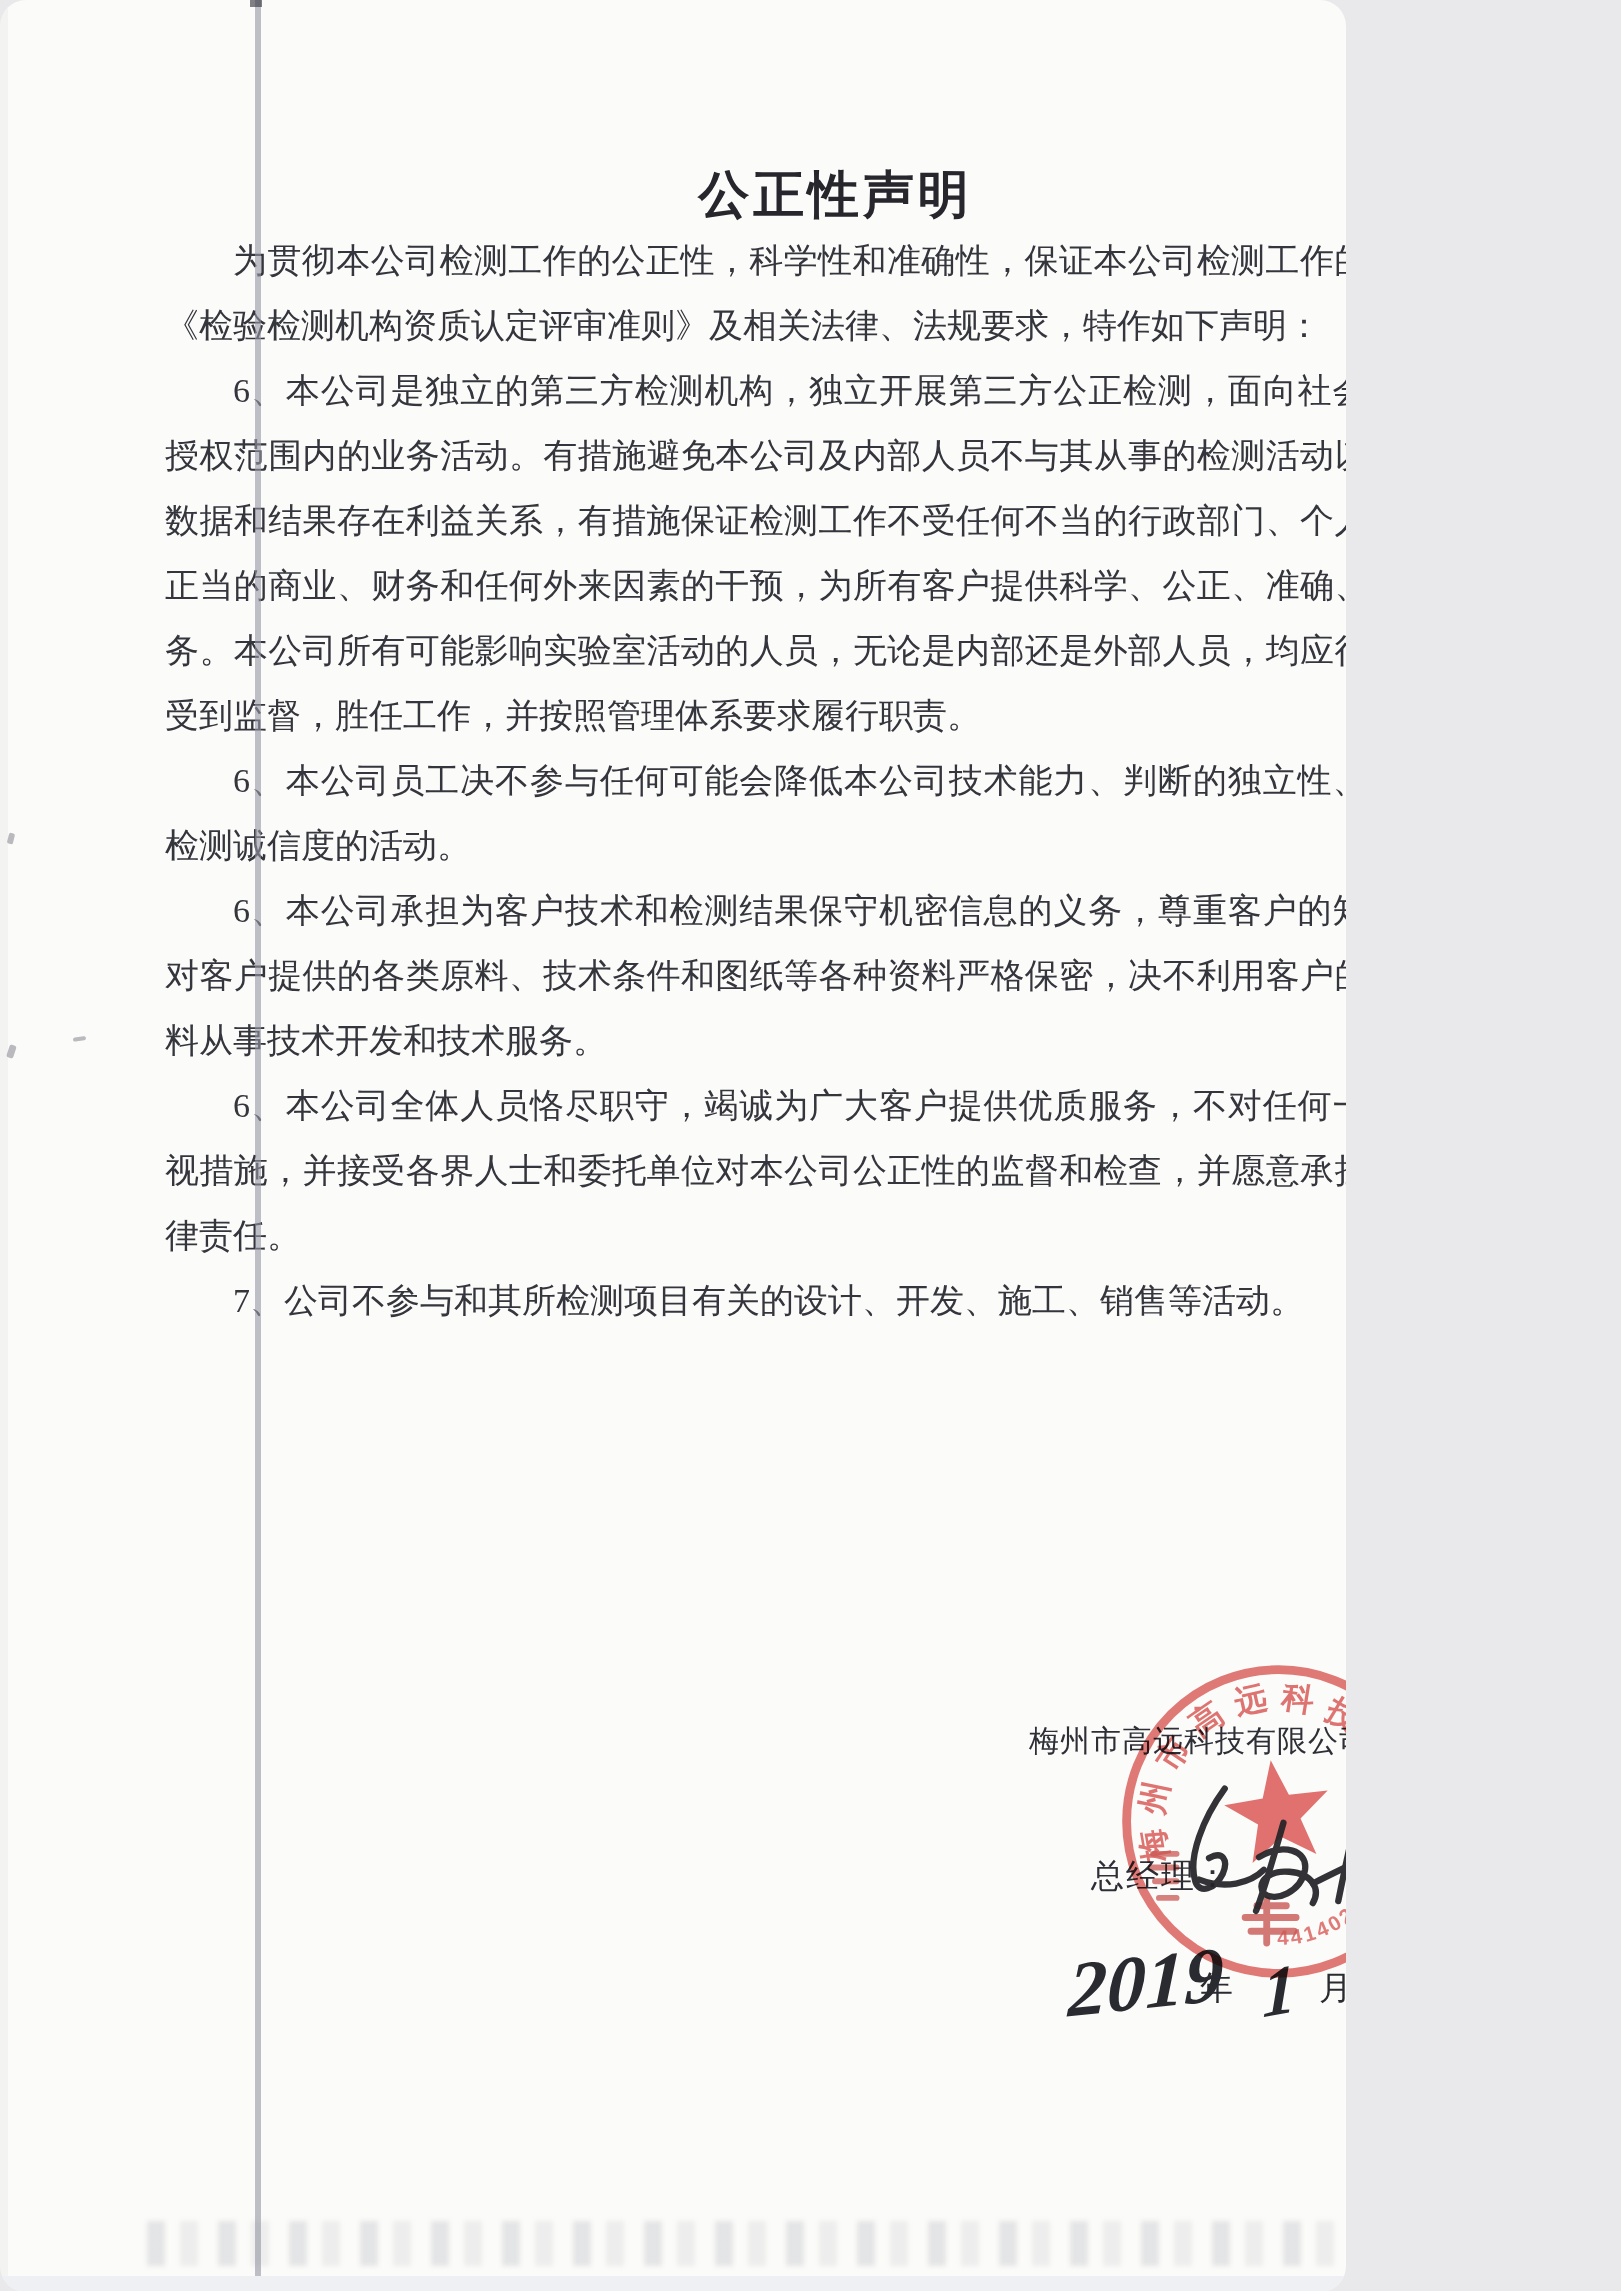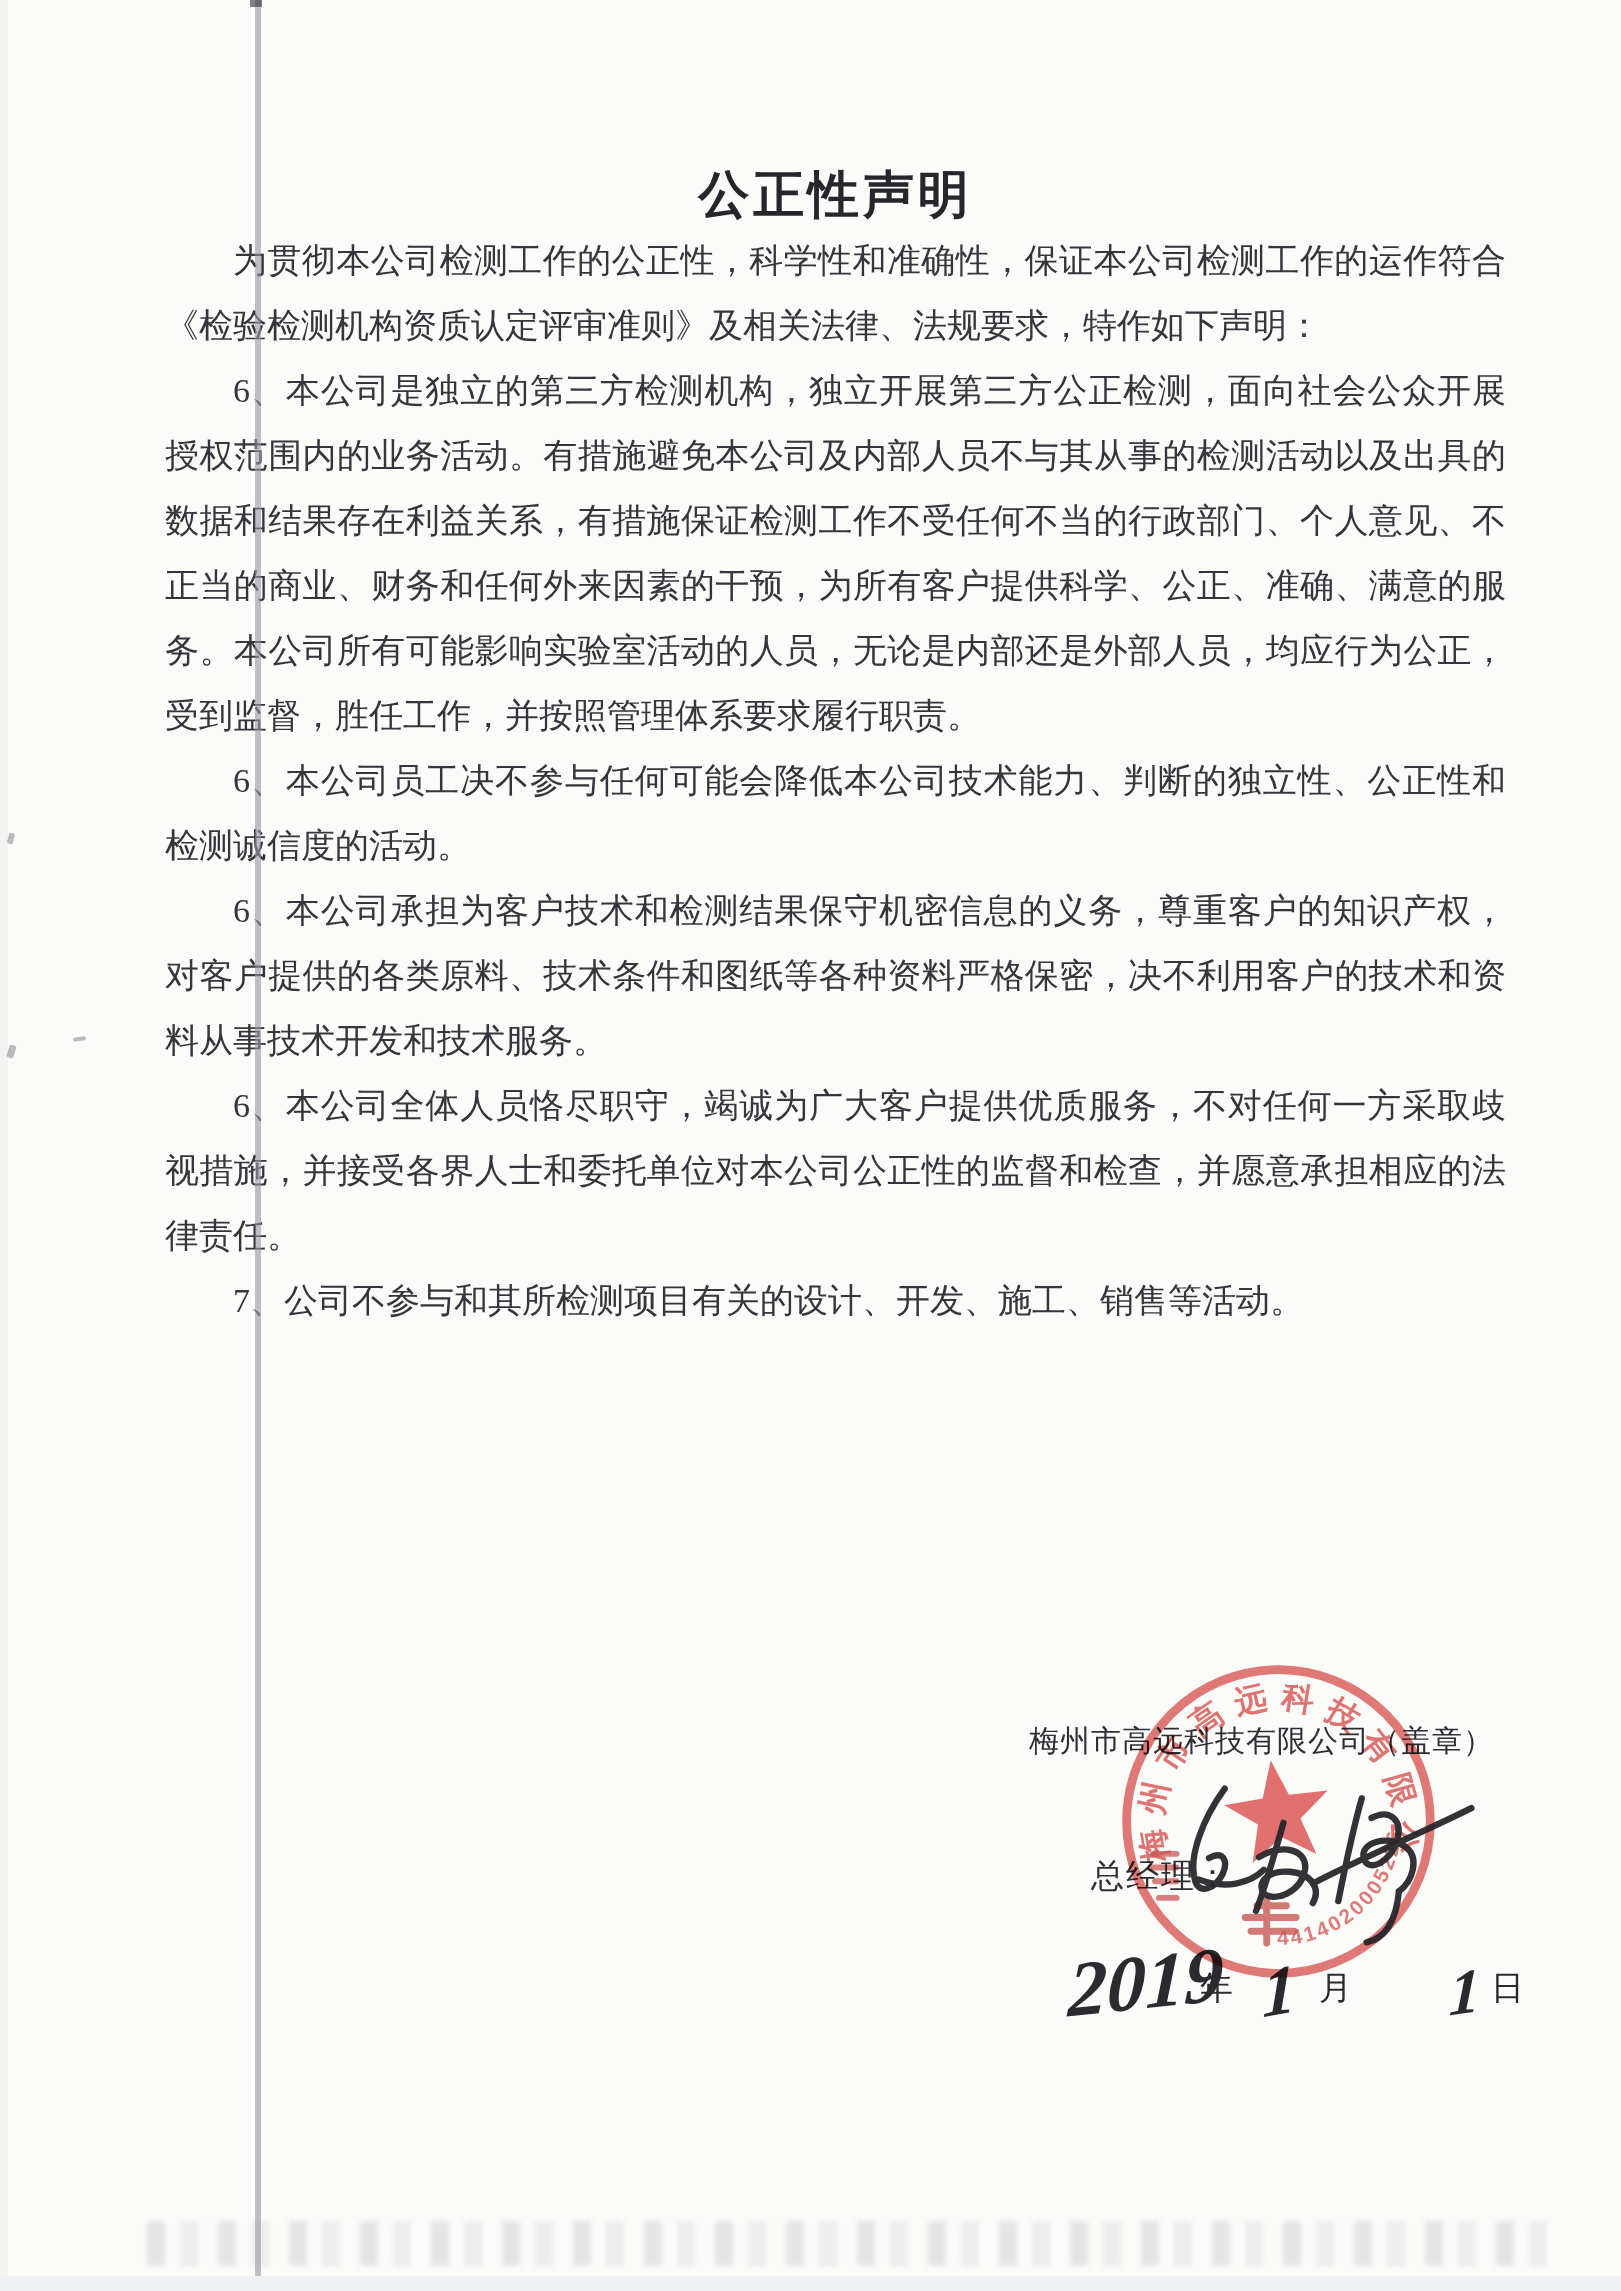--- a/index.html
+++ b/index.html
@@ -1,21 +1,22 @@
 <!DOCTYPE html>
 <html><head>
 <meta charset="utf-8">
 <style>
   html,body{margin:0;padding:0;background:#e9e9ec;}
   .page{
     position:relative;
-    width:1621px;height:2292px;
+    width:1346px;height:2292px;
     background:#fbfbf9;
     overflow:hidden;
     font-family:"Liberation Serif", serif;
+    border-radius:26px;
   }
   
   .doc-title{
     position:absolute;top:165px;left:165px;width:1341px;
     text-align:center;
     font-size:51px;line-height:61px;font-weight:700;
     letter-spacing:3.9px;color:#26262c;
   }
   
   .doc-body{

